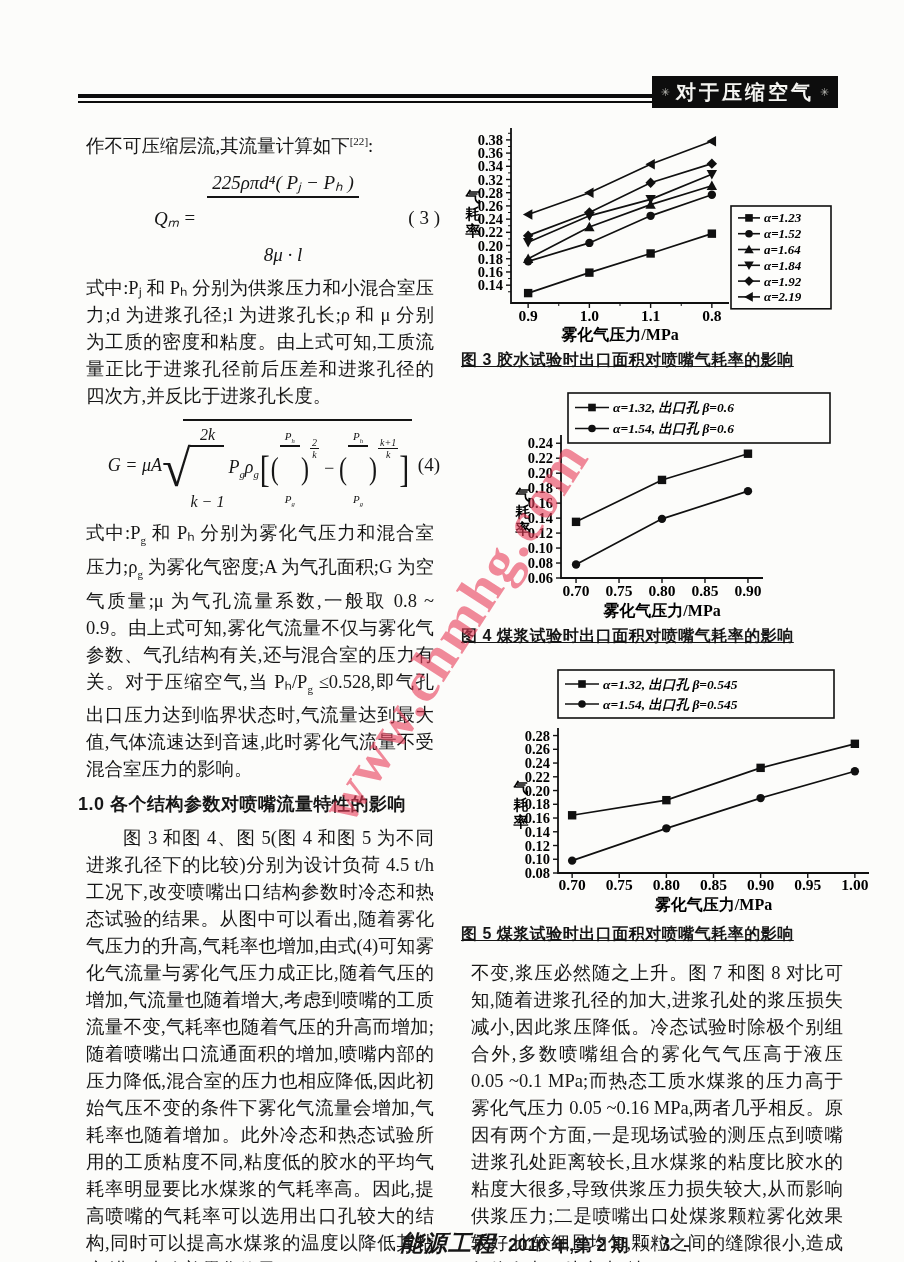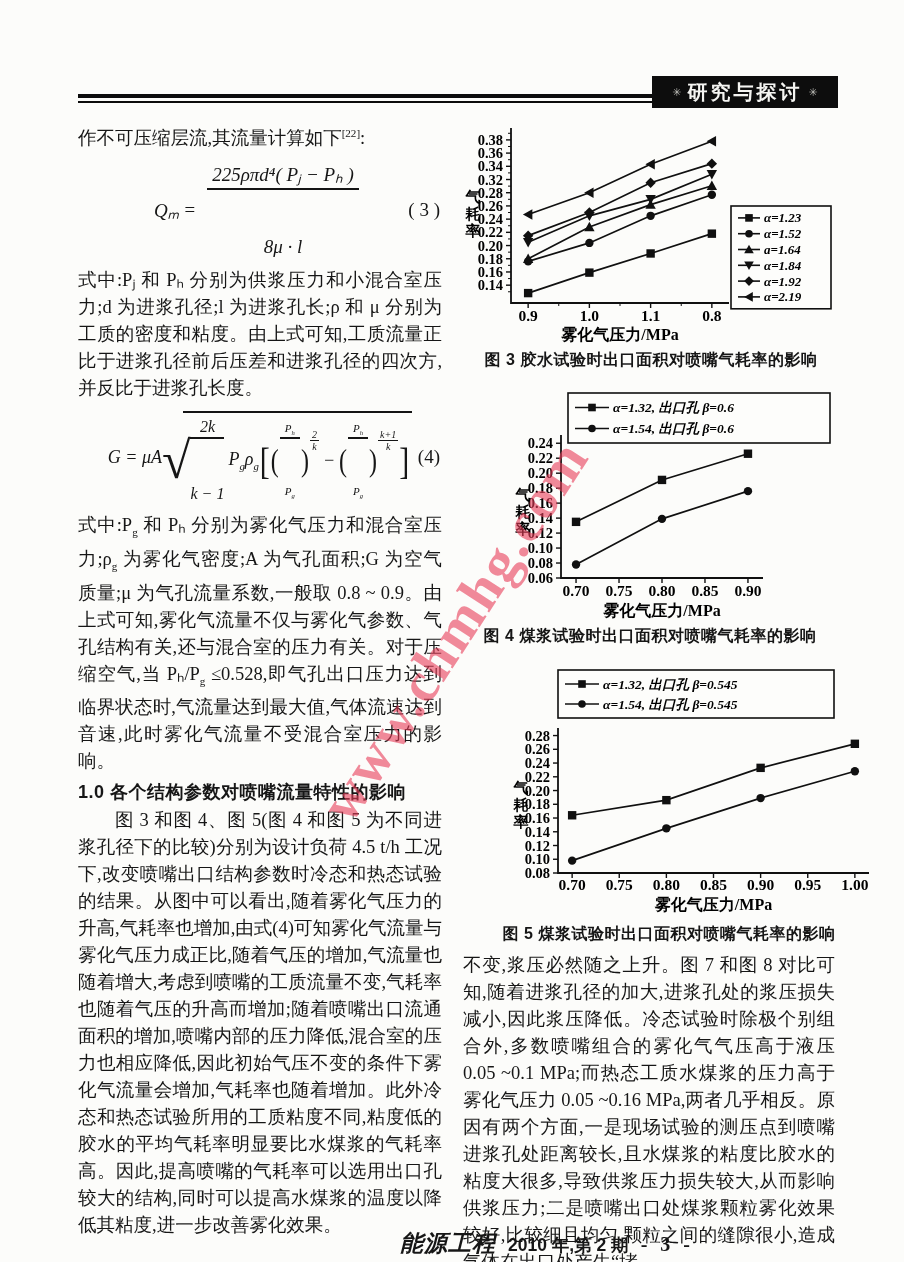--- a/index.html
+++ b/index.html
@@ -10,21 +10,21 @@
   .hdr-rule .r1{border-top:4px solid #0c0c0c;}
   .hdr-rule .r2{border-top:2px solid #0c0c0c;margin-top:3px;}
   .hdr-box{position:absolute;left:652px;top:76px;width:186px;height:32px;background:#0d0d0d;
            display:flex;align-items:center;justify-content:center;gap:6px;}
   .hdr-box .t{color:#f5f5f2;font-weight:bold;font-size:20px;letter-spacing:3px;
               font-family:"Liberation Sans",sans-serif;}
   .hdr-box .deco{color:#b9b9b4;font-size:11px;}
   
   .col-left{position:absolute;left:78px;top:120px;width:364px;}
   .col-right{position:absolute;left:461px;top:118px;width:420px;height:1140px;}
-  .body-p{margin:0;font-size:18.5px;line-height:27px;text-align:justify;}
+  .body-p{margin:8px;font-size:18.5px;line-height:27px;text-align:justify;}
   .indent{text-indent:2em;}
   sub{font-size:0.6em;}
   sup.ref{font-size:0.6em;}
   .h-sec{margin:4px 0 2px 0;font-size:18px;font-weight:bold;line-height:26px;
          font-family:"Liberation Sans",sans-serif;letter-spacing:0.5px;}
   
   .equation{position:relative;display:flex;align-items:center;justify-content:center;
             margin:9px 0;font-size:19px;font-style:italic;}
   .equation .eq-tag{position:absolute;right:2px;font-style:normal;font-size:19px;}
   .frac{display:inline-flex;flex-direction:column;text-align:center;margin:0 7px;gap:45px;}
@@ -40,21 +40,21 @@
   .bigp{font-style:normal;font-size:24px;transform:scaleY(1.35);}
   .pw{display:inline-flex;align-items:center;}
   .pw .frac{font-size:11px;margin:0 1px;}
   .efrac{display:inline-flex;flex-direction:column;text-align:center;font-size:10px;
          vertical-align:top;transform:translateY(-20px);margin-left:1px;}
   .efrac .efnum{border-bottom:1px solid #141414;padding:0 2px;}
   .eq-mid{margin:0 4px;}
   
   .fig{position:absolute;left:0;}
   .fig .cap{font-family:"Liberation Sans",sans-serif;font-weight:bold;font-size:16px;
-            text-align:center;letter-spacing:0.5px;margin-top:2px;}
+            letter-spacing:0.5px;margin-top:2px;text-decoration:underline;}
   .rc-text{position:absolute;left:2px;top:834px;width:372px;}
   
   .footer{position:absolute;left:400px;top:1228px;width:466px;text-align:right;
           display:flex;justify-content:flex-start;align-items:baseline;gap:12px;}
   .footer .jn{font-style:italic;font-weight:bold;font-size:23px;letter-spacing:1px;}
   .footer .iss{font-weight:bold;font-size:17.5px;font-family:"Liberation Sans",sans-serif;}
   .footer .pg{font-weight:bold;font-size:20px;letter-spacing:4px;}
   
   .watermark{position:absolute;left:208px;top:598px;width:492px;text-align:center;
              font-size:57px;font-weight:bold;color:rgba(231,60,88,0.60);
@@ -64,21 +64,21 @@
 </style>
 </head>
 <body>
 
 <div class="hdr-rule">
   <div class="r1"></div>
   <div class="r2"></div>
 </div>
 <div class="hdr-box">
   <span class="deco">✳</span>
-  <span class="t">研究与探讨</span>
+  <span class="t">对于压缩空气</span>
   <span class="deco">✳</span>
 </div>
 
 <div class="col-left">
   <p class="body-p"><span>作不可压缩层流,其流量计算如下</span><sup class="ref">[22]</sup><span>:</span></p>
 
   <div class="equation">
     <span>Qₘ</span>
     <span class="eq-mid">=</span>
     <span class="frac">

